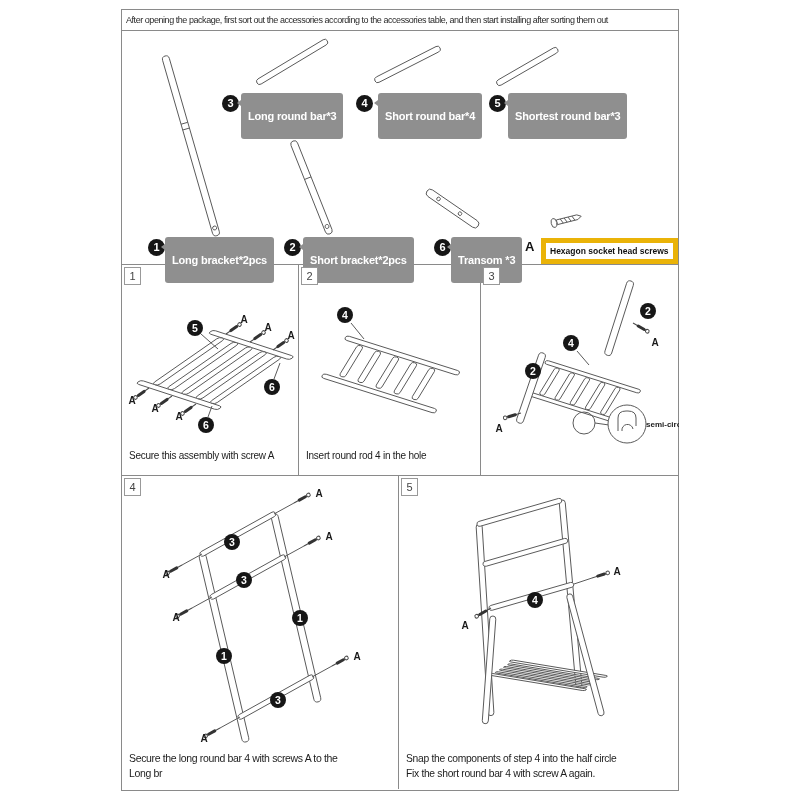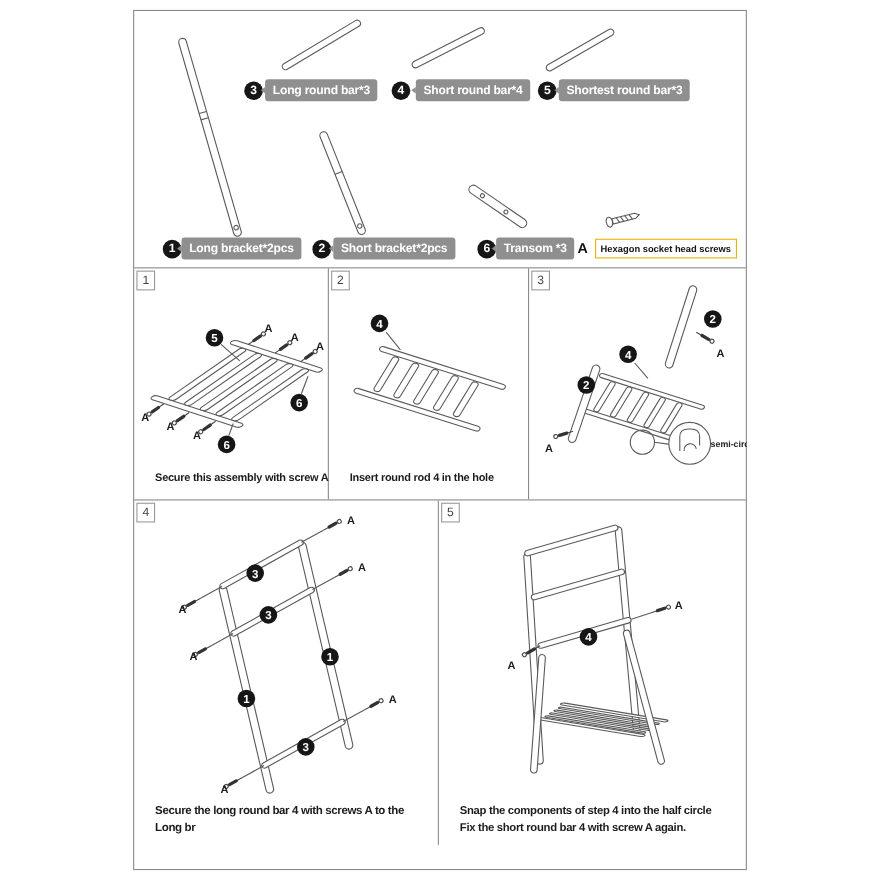--- a/index.html
+++ b/index.html
@@ -14,50 +14,51 @@
   #parts{height:234px;border-bottom:1px solid #8a8a8a;}
   #row1{height:211px;border-bottom:1px solid #8a8a8a;display:flex;}
   #row2{height:313px;display:flex;}
   .panel{position:relative;box-sizing:border-box;height:100%;}
   .panel + .panel{border-left:1px solid #8a8a8a;}
   .p1{width:176px;} .p2{width:182px;} .p3{flex:1;}
   .p4{width:276px;} .p5{flex:1;}
   .stepnum{position:absolute;top:2px;left:2px;width:15px;height:16px;
            border:1px solid #999;background:#fff;color:#444;
            font-size:11px;line-height:16px;text-align:center;z-index:3;}
-  .caption{position:absolute;left:19px;right:2px;font-weight:bold;color:#1c1c1c;
+  .caption{position:absolute;left:7px;right:2px;font-weight:normal;color:#1c1c1c;
            white-space:nowrap;z-index:3;}
   .cap-lg{font-size:10px;letter-spacing:-0.25px;line-height:13px;}
   .cap-sm{font-size:8px;letter-spacing:-0.15px;line-height:11px;}
   svg.diagram{position:absolute;left:0;top:0;z-index:1;}
   .shape{fill:#fff;stroke:#5a5a5a;stroke-width:1;vector-effect:non-scaling-stroke;}
   .thin{stroke:#5a5a5a;stroke-width:1;fill:none;vector-effect:non-scaling-stroke;}
   .mkc{fill:#161616;}
   .mkt{fill:#fff;font-size:10.5px;font-weight:bold;text-anchor:middle;}
   .la{font-size:10px;font-weight:bold;fill:#1a1a1a;text-anchor:middle;}
   .detail-t{font-size:8px;font-weight:bold;fill:#222;}
   .pnum{position:absolute;width:17px;height:17px;border-radius:50%;background:#161616;
         color:#fff;font-size:11px;font-weight:bold;line-height:17px;text-align:center;z-index:2;}
   .plabel{position:absolute;background:#8f8f8f;color:#fff;font-size:11px;font-weight:bold;
-          line-height:16px;padding:2px 7px;border-radius:3px;letter-spacing:-0.2px;
+          line-height:16px;padding:15px 7px;border-radius:3px;letter-spacing:-0.2px;
           white-space:nowrap;z-index:2;}
   .plabel::before{content:'';position:absolute;left:-4px;top:7px;
           border-top:3px solid transparent;border-bottom:3px solid transparent;
           border-right:4px solid #8f8f8f;}
   .alabel{position:absolute;font-size:13px;font-weight:bold;color:#111;z-index:2;}
-  .abox{position:absolute;border:1px solid #eab308;background:#fff;color:#111;
+  .abox{position:absolute;border:5px solid #eab308;background:#fff;color:#111;
         font-size:8.5px;font-weight:bold;line-height:12px;padding:2px 4px;
         white-space:nowrap;z-index:2;}
 </style>
 </head>
 <body>
 
 <div id="page">
   <div id="sheet">
 
+    <div id="header" class="sec">After opening the package, first sort out the accessories according to the accessories table, and then start installing after sorting them out</div>
 
     <div id="parts" class="sec">
       <svg class="diagram" width="556" height="234" viewBox="0 0 556 234">
         <defs>
           <g id="scrw">
             <line x1="0" y1="0" x2="15" y2="0" stroke="#4a4a4a" stroke-width="1"></line>
             <line x1="6" y1="0" x2="13" y2="0" stroke="#333" stroke-width="3" stroke-linecap="round"></line>
             <circle cx="16.5" cy="0" r="1.8" fill="#fff" stroke="#4a4a4a" stroke-width="1"></circle>
           </g>
         </defs>

